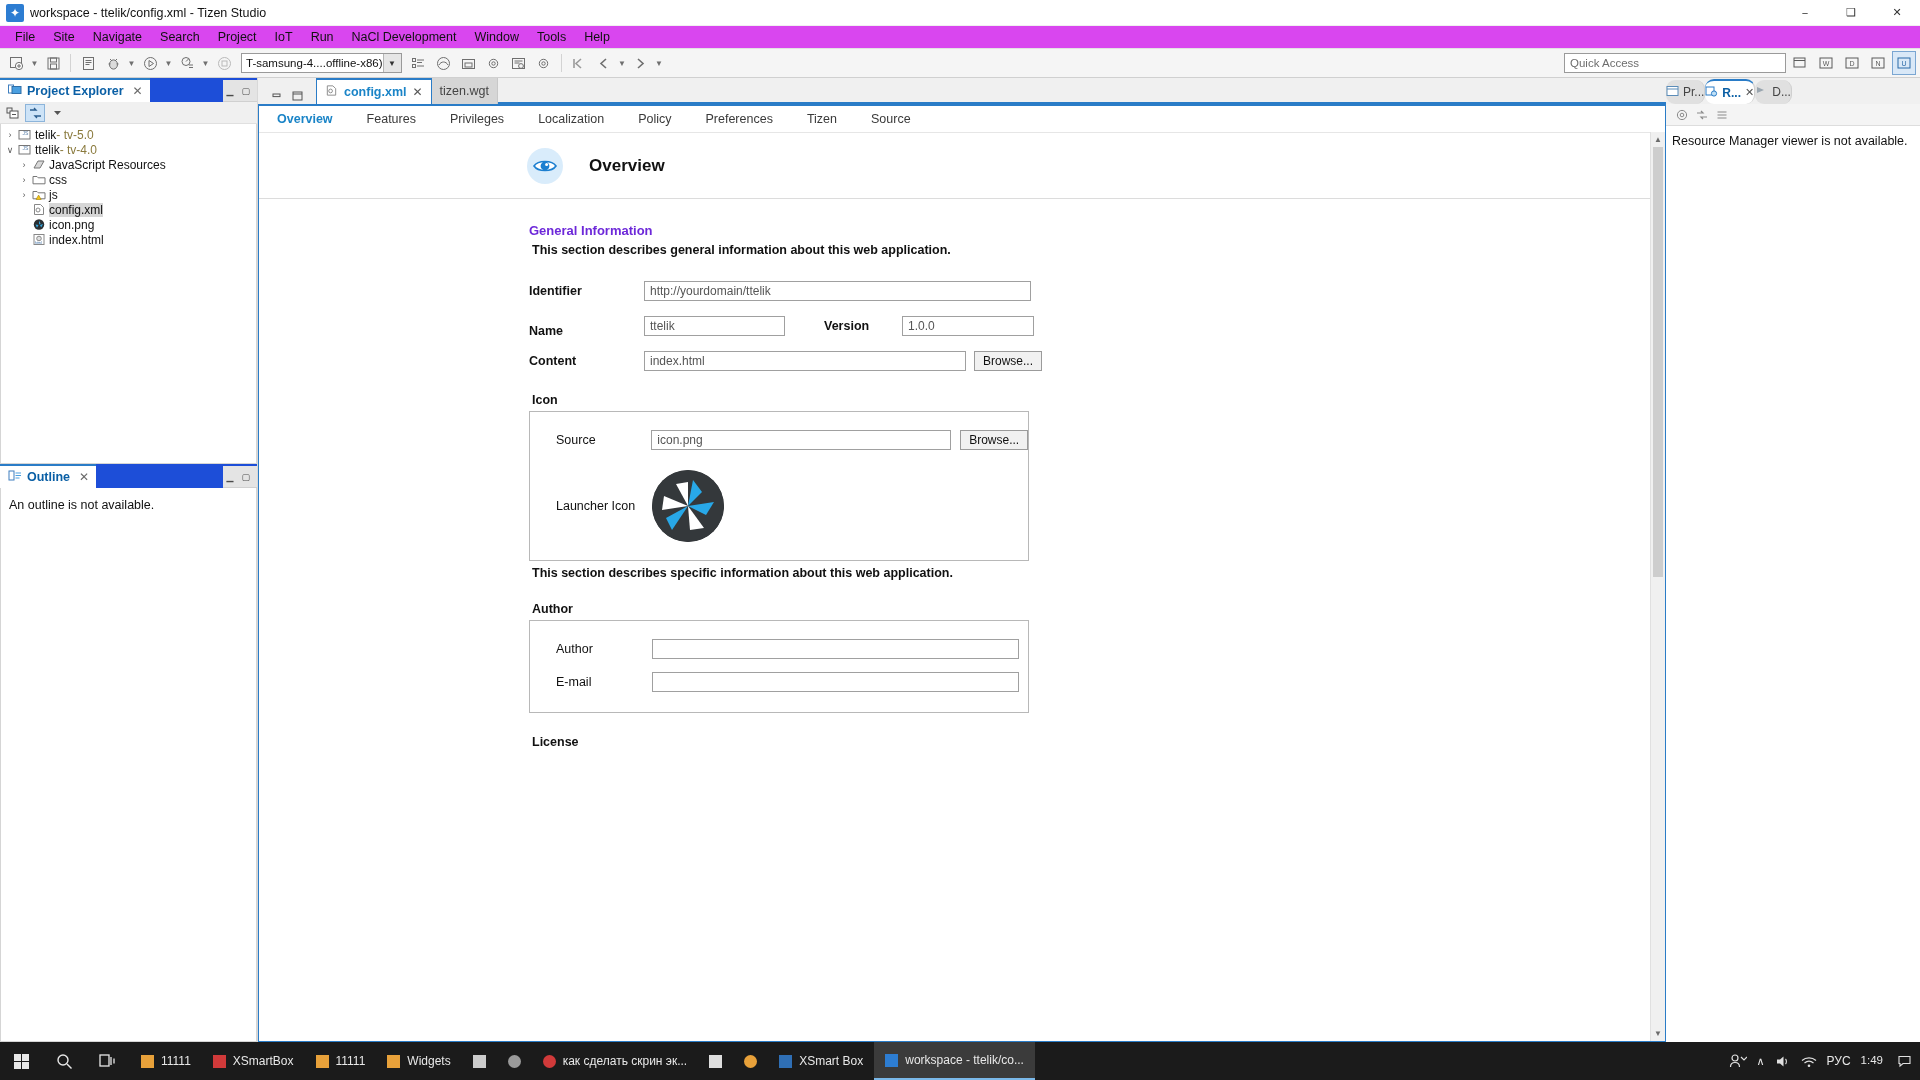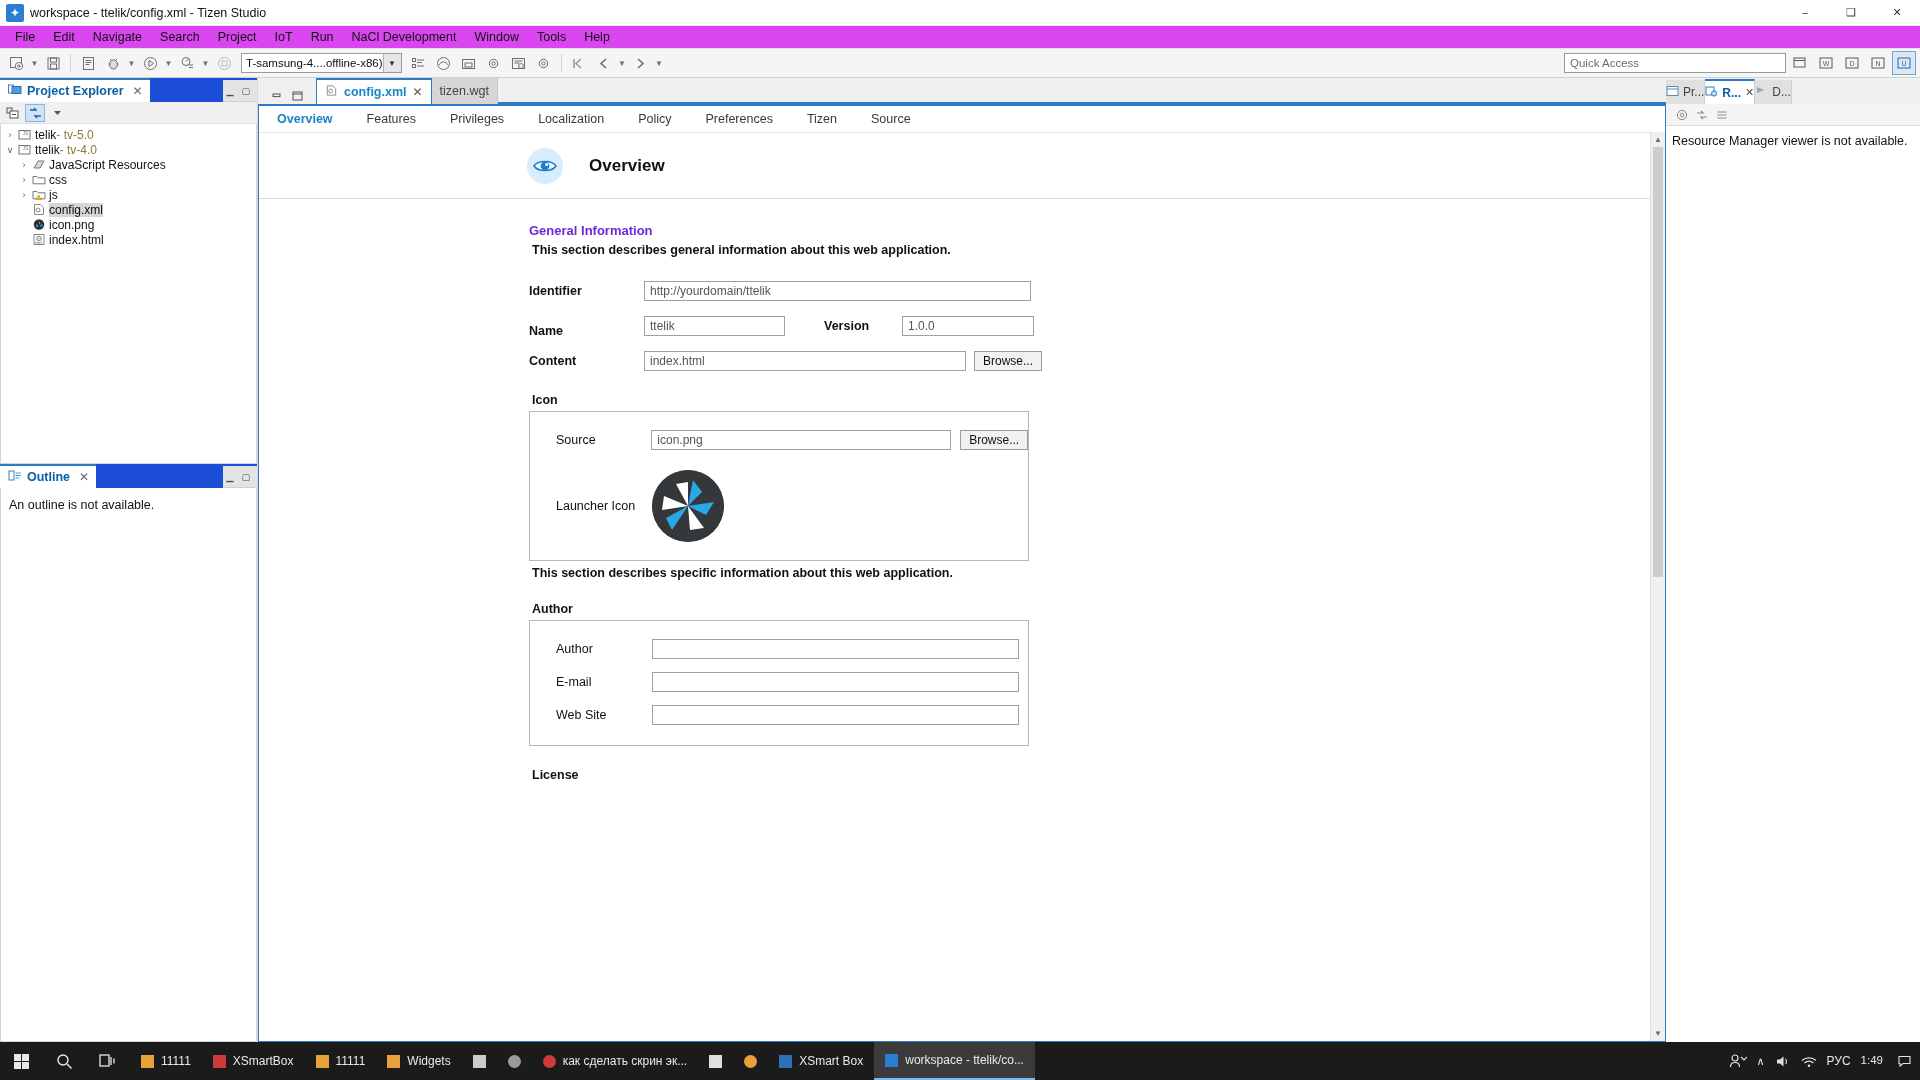--- a/index.html
+++ b/index.html
@@ -109,21 +109,21 @@
 
   
   .vsb { width:15px; background:#f0f0f0; border-left:1px solid #e0e0e0; display:flex; flex-direction:column; }
   .vsb .ar { height:15px; display:flex; align-items:center; justify-content:center; color:#6b6b6b; font-size:8px; background:#f0f0f0; }
   .vsb .track { flex:1; position:relative; background:#f0f0f0; }
   .vsb .thumb { position:absolute; left:2px; right:2px; top:0; height:430px; background:#cdcdcd; }
 
   
   .rightcol { width:254px; display:flex; flex-direction:column; background:#f0f0f0; }
   .rtabrow { height:26px; display:flex; align-items:flex-end; }
-  .rtab { height:24px; display:flex; align-items:center; gap:4px; padding:0 0; font-size:12px; background:#e0e0e0; color:#444; border-right:1px solid #cfcfcf; }
+  .rtab { height:24px; display:flex; align-items:center; gap:4px; padding:0 0; font-size:12px; background:#e0e0e0; color:#444; border-right:1px solid #cfcfcf;border-radius:9px; }
   .rtab.active { background:#fff; color:#0a5fa5; font-weight:bold; border-top:2px solid #2a7cc7; height:25px; }
   .rtab .rclose { font-size:11px; color:#555; font-weight:normal; }
   .rtoolrow { height:22px; background:#f4f4f4; display:flex; align-items:center; gap:5px; padding-left:8px; border-bottom:1px solid #ddd; }
   .rtool { width:15px; height:15px; display:flex; align-items:center; justify-content:center; color:#777; }
   .rbody { flex:1; background:#fff; font-size:12.5px; color:#111; padding:8px 6px; }
 
   
   .taskbar { height:38px; background:#1b1b1b; display:flex; align-items:center; flex:0 0 38px; color:#e8e8e8; }
   .tkbtn { height:38px; display:flex; align-items:center; justify-content:center; padding:0 13px; }
   .tkapp { height:38px; display:flex; align-items:center; gap:7px; padding:0 11px; font-size:12px; white-space:nowrap; max-width:170px; overflow:hidden; }
@@ -143,21 +143,21 @@
     <div class="tb-title">workspace - ttelik/config.xml - Tizen Studio</div>
     <div class="tb-btns">
       <div class="tb-btn">−</div>
       <div class="tb-btn">❑</div>
       <div class="tb-btn close">✕</div>
     </div>
   </div>
 
   <div class="menubar">
     <div class="mi">File</div>
-    <div class="mi">Edit</div>
+    <div class="mi">Site</div>
     <div class="mi">Navigate</div>
     <div class="mi">Search</div>
     <div class="mi">Project</div>
     <div class="mi">IoT</div>
     <div class="mi">Run</div>
     <div class="mi">NaCl Development</div>
     <div class="mi">Window</div>
     <div class="mi">Tools</div>
     <div class="mi">Help</div>
   </div>
@@ -566,24 +566,20 @@
                 <div class="grouplabel">Author</div>
                 <div class="groupbox" style="width:500px;padding:18px 0 20px 0;">
                   <div class="frow" style="margin-top:0;padding-left:26px;">
                     <div class="flabel" style="font-weight:normal;width:96px;">Author</div>
                     <div class="fin" style="width:367px;"></div>
                   </div>
                   <div class="frow" style="margin-top:13px;padding-left:26px;">
                     <div class="flabel" style="font-weight:normal;width:96px;">E-mail</div>
                     <div class="fin" style="width:367px;"></div>
                   </div>
-                  <div class="frow" style="margin-top:13px;padding-left:26px;">
-                    <div class="flabel" style="font-weight:normal;width:96px;">Web Site</div>
-                    <div class="fin" style="width:367px;"></div>
-                  </div>
                 </div>
 
                 <div class="grouplabel" style="margin-top:22px;">License</div>
               </div>
             </div>
           </div>
 
           <div class="vsb">
             <div class="ar">▲</div>
             <div class="track">

